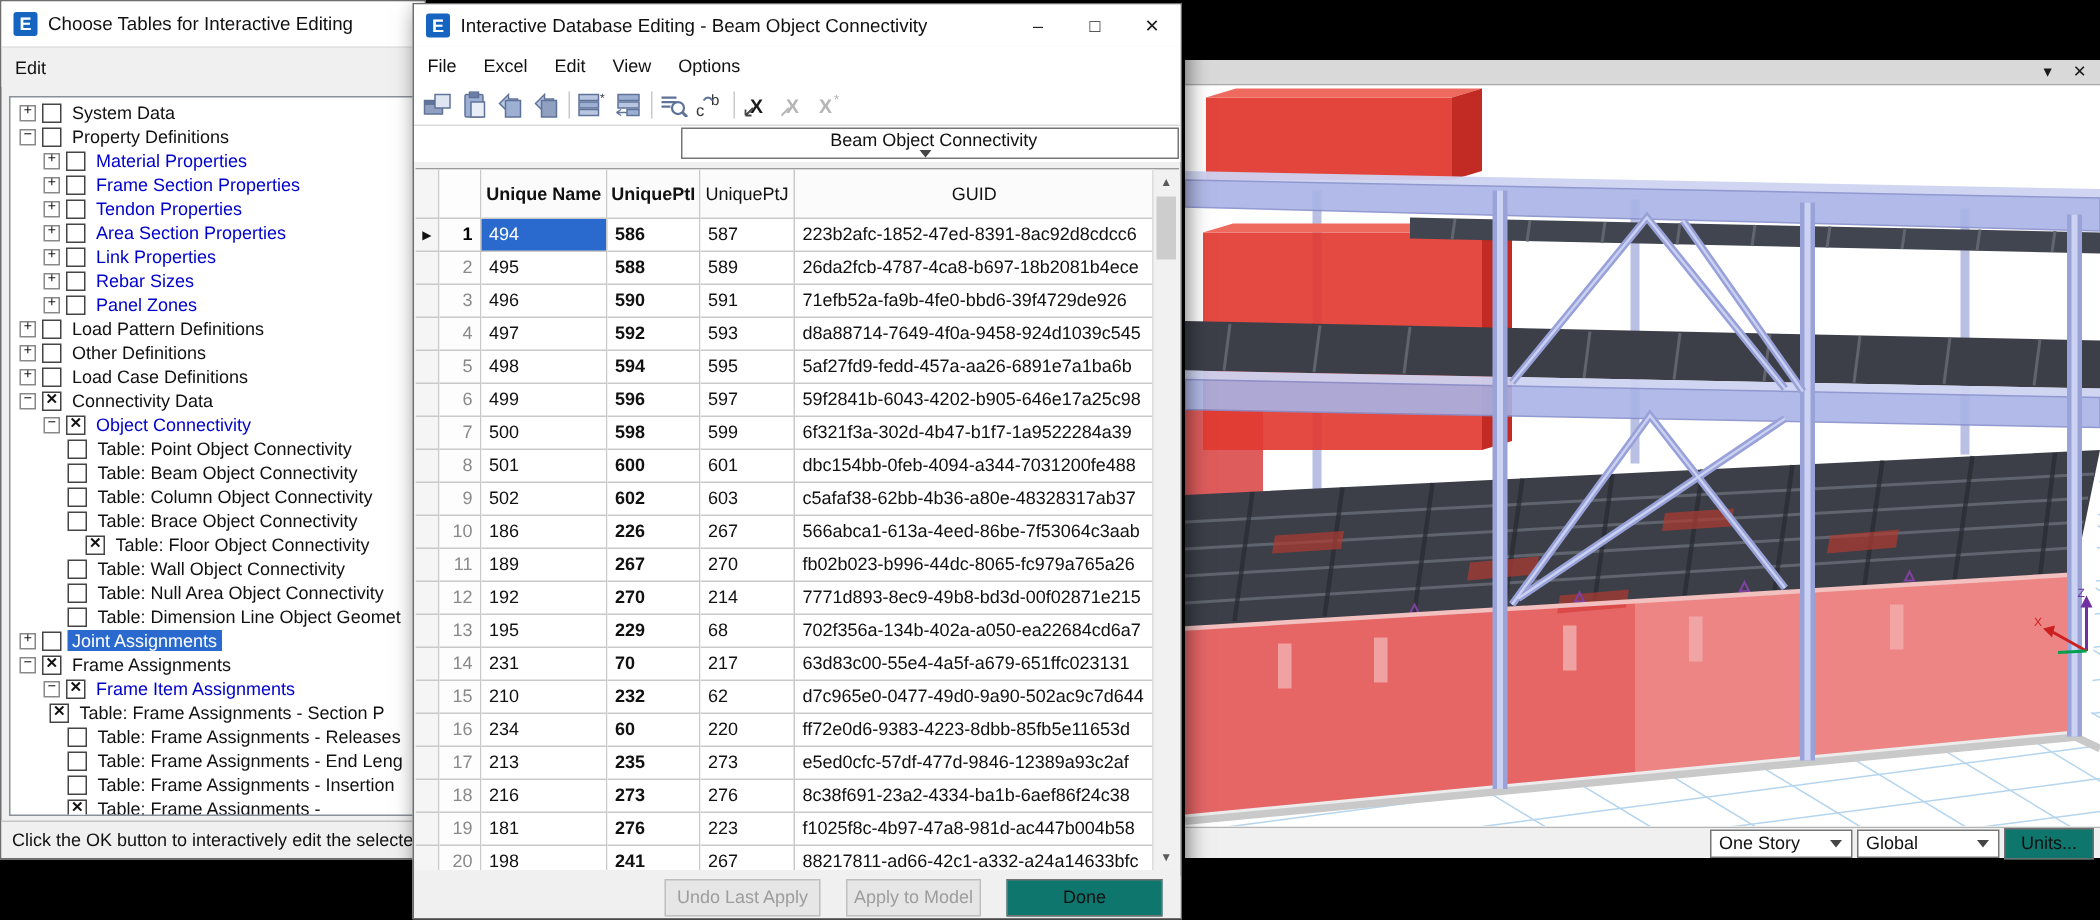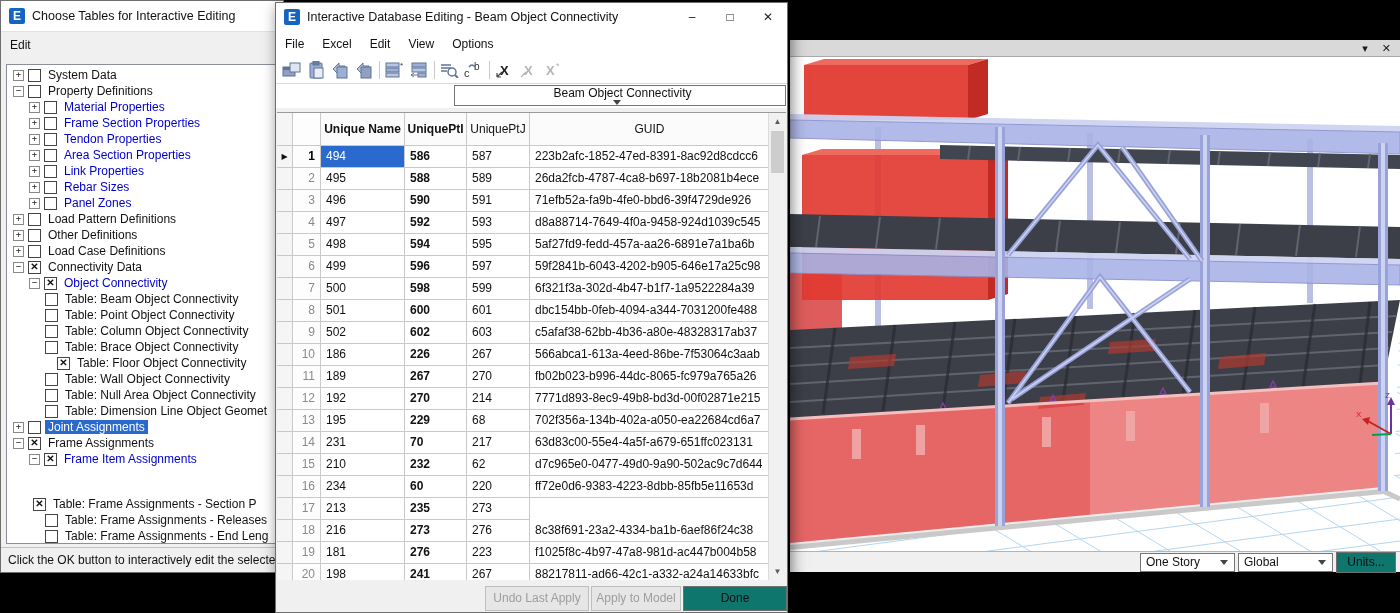--- a/index.html
+++ b/index.html
@@ -64,21 +64,21 @@
   .w-guid{width:240px;flex:0 0 240px;}
   .c.mark{font-size:8px;color:#111;line-height:22px;text-align:center;padding:0;}
   .c.num.cur{color:#000;font-weight:bold;}
   .c.selcell{background:#2a6ace;color:#fff;}
   #vscroll{position:absolute;top:0;right:0;width:17px;bottom:0;background:#f1f1f1;
            border-left:1px solid #dcdcdc;}
   .sarrow{position:absolute;left:0;width:17px;height:17px;text-align:center;font-size:8px;
           color:#5a5a5a;line-height:17px;}
   #thumb{position:absolute;left:2px;top:18px;width:13px;height:42px;background:#cdcdcd;}
   #btnRow{height:28px;flex:0 0 auto;display:flex;align-items:center;justify-content:flex-end;
-          gap:2px;padding-right:0;background:#f0f0f0;}
+          gap:17px;padding-right:12px;background:#f0f0f0;}
   .btn{height:23px;border:1px solid #707070;background:#0f766e;font-size:12px;display:flex;
        align-items:center;justify-content:center;font-family:"Liberation Sans",sans-serif;}
   .btn.disabled{color:#9d9d9d;border-color:#bfbfbf;background:#e6e6e6;}
   
   #panel3d{position:absolute;left:790px;top:40px;width:610px;height:532px;background:#fff;}
   #p3strip{height:17px;background:#d9d9d9;border-bottom:1px solid #aaa;display:flex;align-items:center;
            justify-content:flex-end;gap:14px;padding-right:9px;box-sizing:border-box;}
   #p3strip span{font-size:11px;color:#1a1a1a;line-height:16px;}
   #viewport{height:494px;position:relative;background:#fff;overflow:hidden;}
   #p3bottom{height:21px;background:#f0f0f0;border-top:1px solid #b4b4b4;display:flex;align-items:center;
@@ -167,25 +167,25 @@
         <span class="cb checked"></span>
         <span class="lab">Connectivity Data</span>
       </div>
       <div class="tree-row" style="padding-left: 22px;">
         <span class="exp">−</span>
         <span class="cb checked"></span>
         <span class="lab blue">Object Connectivity</span>
       </div>
       <div class="tree-row" style="padding-left: 38px;">
         <span class="cb"></span>
+        <span class="lab">Table:  Point Object Connectivity</span>
+      </div>
+      <div class="tree-row" style="padding-left: 38px;">
+        <span class="cb"></span>
         <span class="lab">Table:  Beam Object Connectivity</span>
-      </div>
-      <div class="tree-row" style="padding-left: 38px;">
-        <span class="cb"></span>
-        <span class="lab">Table:  Point Object Connectivity</span>
       </div>
       <div class="tree-row" style="padding-left: 38px;">
         <span class="cb"></span>
         <span class="lab">Table:  Column Object Connectivity</span>
       </div>
       <div class="tree-row" style="padding-left: 38px;">
         <span class="cb"></span>
         <span class="lab">Table:  Brace Object Connectivity</span>
       </div>
       <div class="tree-row" style="padding-left: 50px;">
@@ -212,21 +212,21 @@
       <div class="tree-row" style="padding-left: 6px;">
         <span class="exp">−</span>
         <span class="cb checked"></span>
         <span class="lab">Frame Assignments</span>
       </div>
       <div class="tree-row" style="padding-left: 22px;">
         <span class="exp">−</span>
         <span class="cb checked"></span>
         <span class="lab blue">Frame Item Assignments</span>
       </div>
-      <div class="tree-row" style="padding-left: 26px; margin-top: 29px;">
+      <div class="tree-row" style="padding-left: 26px;">
         <span class="cb checked"></span>
         <span class="lab">Table:  Frame Assignments - Section P</span>
       </div>
       <div class="tree-row" style="padding-left: 38px;">
         <span class="cb"></span>
         <span class="lab">Table:  Frame Assignments - Releases</span>
       </div>
       <div class="tree-row" style="padding-left: 38px;">
         <span class="cb"></span>
         <span class="lab">Table:  Frame Assignments - End Leng</span>
@@ -483,20 +483,21 @@
             <div class="c w-pti">60</div>
             <div class="c w-ptj">220</div>
             <div class="c w-guid">ff72e0d6-9383-4223-8dbb-85fb5e11653d</div>
           </div>
           <div class="trow">
             <div class="c mark w-mark"></div>
             <div class="c num w-num">17</div>
             <div class="c w-name">213</div>
             <div class="c w-pti">235</div>
             <div class="c w-ptj">273</div>
+            <div class="c w-guid">e5ed0cfc-57df-477d-9846-12389a93c2af</div>
           </div>
           <div class="trow">
             <div class="c mark w-mark"></div>
             <div class="c num w-num">18</div>
             <div class="c w-name">216</div>
             <div class="c w-pti">273</div>
             <div class="c w-ptj">276</div>
             <div class="c w-guid">8c38f691-23a2-4334-ba1b-6aef86f24c38</div>
           </div>
           <div class="trow">

